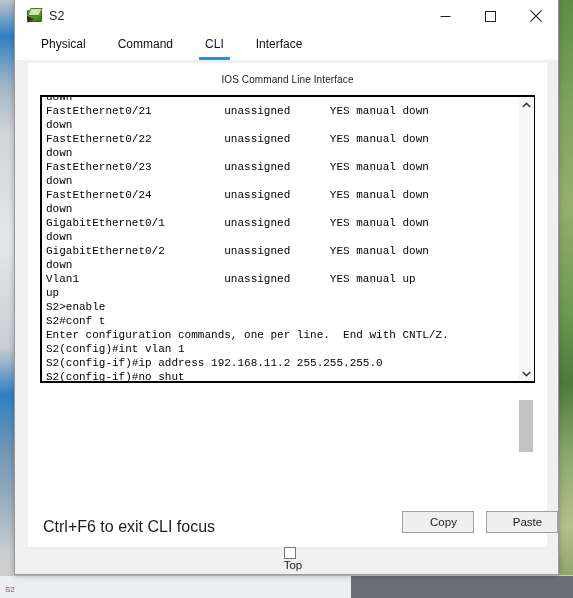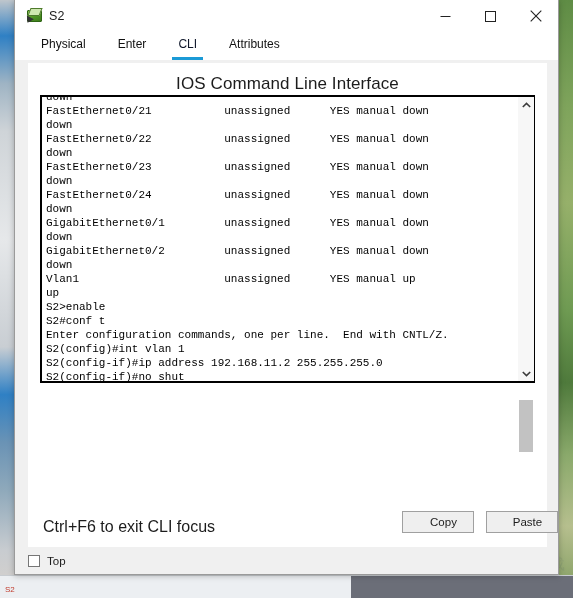--- a/index.html
+++ b/index.html
@@ -155,21 +155,21 @@
   
   .panel {
     position: absolute;
     left: 13px; top: 63px;
     width: 519px; height: 487px;
     background: #ffffff;
     box-sizing: border-box;
   }
   .panel-heading {
     text-align: center;
-    font-size: 17px;
+    font-size: 10px;
     color: #1c1c1c;
     padding-top: 11px;
     padding-bottom: 8px;
     letter-spacing: 0.1px;
   }
 
   
   .term-wrap {
     position: absolute;
     left: 12px; top: 32px;
@@ -259,20 +259,21 @@
   
   .bottom-row {
     position: absolute;
     left: 0; bottom: 0;
     width: 543px; height: 27px;
     background: #f0f0f0;
     display: flex;
     align-items: center;
     padding-left: 13px;
     box-sizing: border-box;
+    flex-direction: column;
   }
   .cb-box {
     width: 12px; height: 12px;
     border: 1px solid #767676;
     background: #fff;
     margin-right: 7px;
     box-sizing: border-box;
     cursor: default;
   }
   .cb-label {
@@ -330,23 +331,23 @@
             <line x1="0.7" y1="0.7" x2="11.3" y2="11.3" stroke="#222" stroke-width="1.1"></line>
             <line x1="11.3" y1="0.7" x2="0.7" y2="11.3" stroke="#222" stroke-width="1.1"></line>
           </svg>
         </span>
       </div>
     </div>
   </div>
 
   <div class="tabstrip">
     <div class="tab">Physical</div>
-    <div class="tab">Enter</div>
+    <div class="tab">Command</div>
     <div class="tab active">CLI</div>
-    <div class="tab">Attributes</div>
+    <div class="tab">Interface</div>
   </div>
 
   <div class="panel">
 
     <div class="panel-heading">IOS Command Line Interface</div>
 
     <div class="term-wrap">
       <div class="term-text">
         <pre>down
 FastEthernet0/21           unassigned      YES manual down

